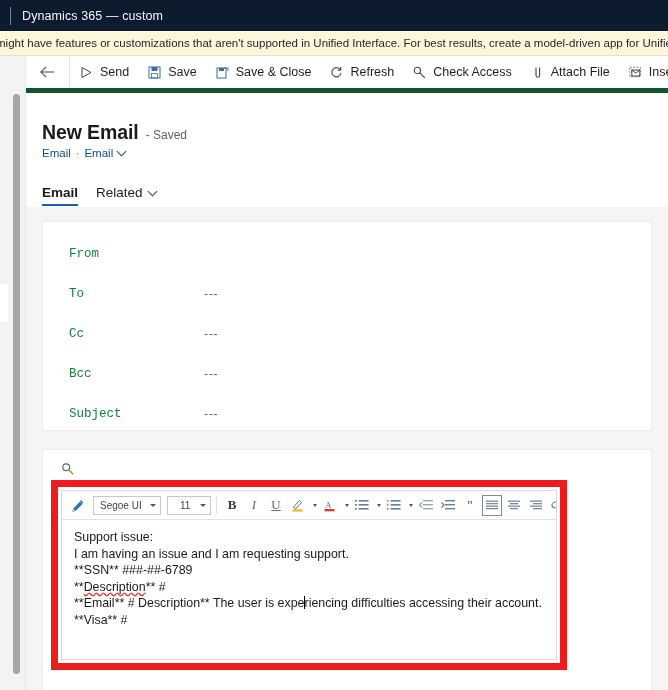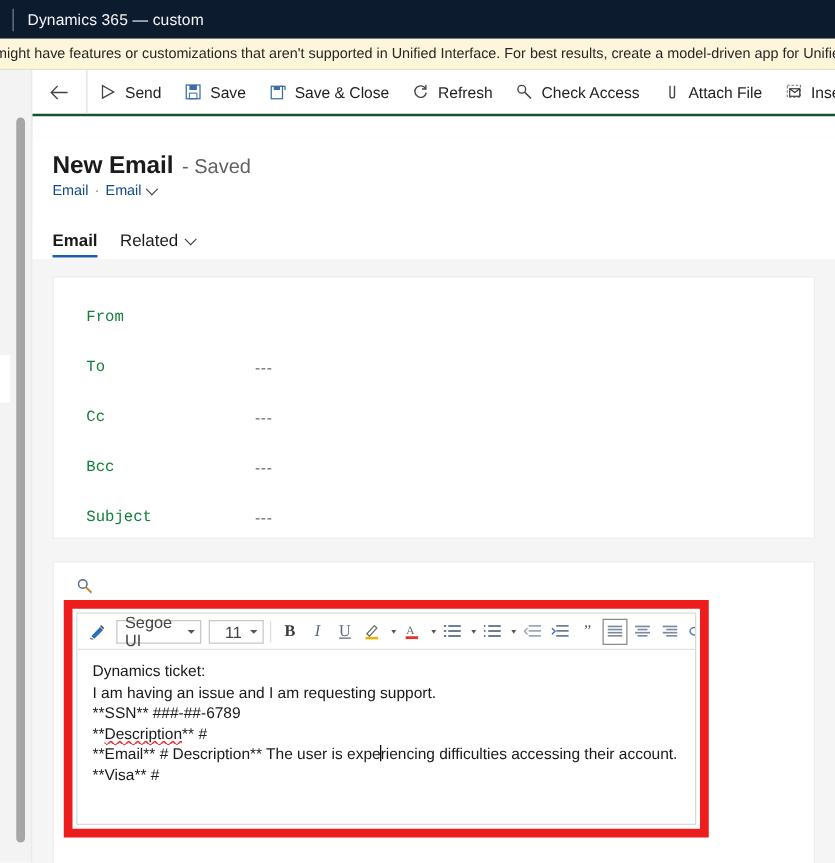--- a/index.html
+++ b/index.html
@@ -50,21 +50,21 @@
   }
   .rail-scrollbar {
     position: absolute; left: 13px; top: 94px; width: 7px; height: 580px;
     background: #a6a6a6; border-radius: 4px;
   }
 
   
   .commandbar {
     position: absolute; left: 26px; top: 56px; width: 642px; height: 37px;
     background: #ffffff;
-    border-bottom: 2px solid #14532d;
+    border-bottom: 5px solid #14532d;
     display: flex; align-items: center;
     overflow: hidden;
   }
   .cmd-back {
     width: 44px; height: 36px; display: flex; align-items: center;
     justify-content: center; border-right: 1px solid #e1e1e1;
     flex: none; cursor: pointer;
   }
   .cmd-btn {
     display: flex; align-items: center; gap: 6px;
@@ -79,21 +79,21 @@
     position: absolute; left: 26px; top: 110px; width: 642px; height: 597px;
     background: #f5f5f5; overflow: hidden;
   }
   .page-header { background: #ffffff; padding: 11px 0 0 0; }
   .page-title-row {
     display: flex; align-items: baseline; gap: 7px; padding-left: 16px;
   }
   .page-title {
     font-size: 19.5px; font-weight: bold; color: #1b1b1b; letter-spacing: -.1px;
   }
-  .page-saved { font-size: 16px; color: #616161; }
+  .page-saved { font-size: 12px; color: #616161; }
   .breadcrumb {
     display: flex; align-items: center; gap: 5px;
     padding-left: 16px; margin-top: 3px;
     font-size: 11.5px; color: #0f4a8a;
   }
   .bc-sep { color: #767676; font-size: 11px; }
   .bc-item { cursor: pointer; }
   .chev {
     display:inline-block; width:7px; height:7px;
     border-right: 1.2px solid #444; border-bottom: 1.2px solid #444;
@@ -154,21 +154,21 @@
   .tb-ico {
     width: 20px; height: 21px; display: flex; align-items: center;
     justify-content: center; flex: none; cursor: pointer;
     font-size: 12px; color: #3b3b3b;
   }
   .tb-ico.boxed { border: 1px solid #8a8a8a; }
   .tb-sep { width: 1px; height: 17px; background: #e0e0e0; margin: 0 3px; flex:none; }
   .tb-select {
     height: 19px; border: 1px solid #c8c8c8; display: flex;
     align-items: center; justify-content: space-between;
-    padding: 0 4px 0 6px; font-size: 13px; color: #444;
+    padding: 0 4px 0 6px; font-size: 10px; color: #444;
     flex: none; cursor: pointer; background:#fff;
   }
   #font-select { width: 68px; margin-left: 3px; }
   #size-select { width: 44px; margin-left: 4px; }
   .caret-sm {
     width: 0; height: 0; border-left: 3px solid transparent;
     border-right: 3px solid transparent; border-top: 3.5px solid #555;
   }
   .caret-tiny {
     width: 0; height: 0; border-left: 2.5px solid transparent;
@@ -490,21 +490,21 @@
     <div class="tb-ico">
       <svg width="15" height="12" viewBox="0 0 15 12">
           <ellipse cx="5" cy="6" rx="4" ry="3" stroke="#5a7fb5" stroke-width="1.2" fill="none"></ellipse>
           <ellipse cx="10" cy="6" rx="4" ry="3" stroke="#5a7fb5" stroke-width="1.2" fill="none"></ellipse>
         </svg>
     </div>
 
   </div>
 
   <div class="rte-body">
-    <div class="rte-line">Dynamics ticket:</div>
+    <div class="rte-line">Support issue:</div>
     <div class="rte-line">I am having an issue and I am requesting support.</div>
     <div class="rte-line">**SSN** ###-##-6789</div>
     <div class="rte-line">**<span class="misspell">Description</span>** #</div>
     <div class="rte-line"><span>**Email** # Description** The user is expe</span><span class="caret-blink"></span><span>riencing difficulties accessing their account.</span></div>
     <div class="rte-line">**Visa** #</div>
   </div>
 </div>
 
 <div class="red-box"></div>
 

